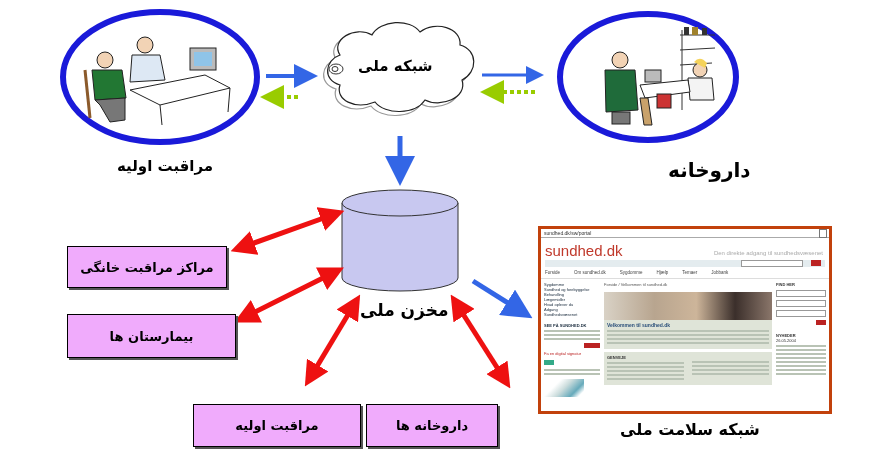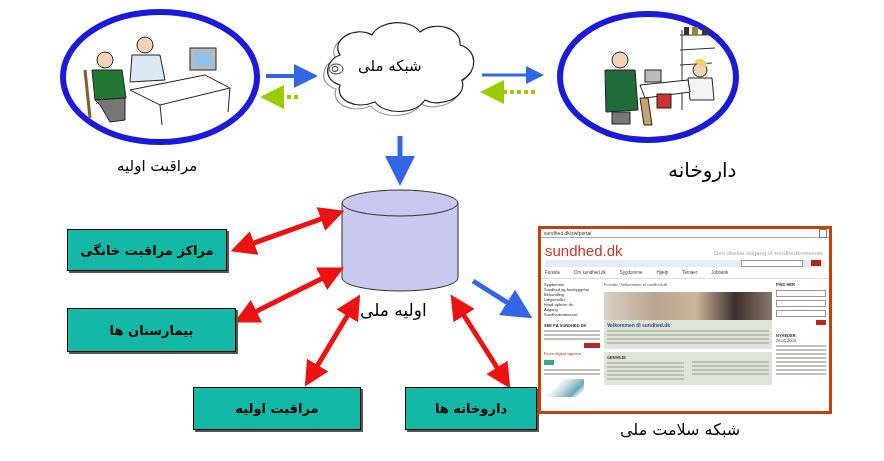--- a/index.html
+++ b/index.html
@@ -1,22 +1,22 @@
 <!DOCTYPE html>
 <html><head>
 <meta charset="utf-8">
 <style>
   html, body { margin:0; padding:0; background:#ffffff; }
   body { width:884px; height:461px; position:relative; overflow:hidden;
          font-family:"DejaVu Sans", sans-serif; }
   svg.canvas { position:absolute; left:0; top:0; }
-  .label { position:absolute; font-family:"DejaVu Sans", sans-serif; font-weight:normal;
+  .label { position:absolute; font-family:"DejaVu Sans", sans-serif; font-weight:bold;
            color:#000; direction:rtl; white-space:nowrap; font-size:14px; }
-  .box { position:absolute; border:1.5px solid #000; background:#14b8a6;
-         box-shadow:2px 2px 0 #555; display:flex; align-items:center; justify-content:center; }
+  .box { position:absolute; border:1.5px solid #000; background:#f0abfc;
+         box-shadow:2px 2px 0 #555; display:flex; align-items:center; justify-content:center;margin-top:17px; }
   .box span { font-family:"DejaVu Sans", sans-serif; font-weight:bold; font-size:13px; direction:rtl; }
   
   .portal { position:absolute; left:538px; top:226px; width:288px; height:182px; background:#fff;
             border:3px solid #c2410c; overflow:hidden; font-family:"Liberation Sans", sans-serif; }
   .p-addr { height:8px; border-bottom:1px solid #aaa; font-size:5px; color:#333; padding-left:3px; line-height:8px; position:relative; }
   .p-addr .sc { position:absolute; right:2px; top:0; width:6px; height:7px; border:1px solid #777; }
   .p-logo { font-size:15px; color:#c0392b; padding:4px 0 0 4px; height:18px; }
   .p-slogan { position:absolute; right:6px; top:12px; font-size:6px; color:#aaa; }
   .p-searchbar { height:7px; background:#e4ecef; margin:0 4px; position:relative; }
   .p-search { position:absolute; right:22px; top:0; width:60px; height:5px; border:1px solid #999; background:#fff; }
@@ -116,33 +116,33 @@
 
   <line x1="335" y1="214" x2="240" y2="248" stroke="#ee1111" stroke-width="5" marker-start="url(#redHead)" marker-end="url(#redHead)"></line>
   <line x1="335" y1="272" x2="243" y2="318" stroke="#ee1111" stroke-width="5" marker-start="url(#redHead)" marker-end="url(#redHead)"></line>
   <line x1="355" y1="303" x2="310" y2="378" stroke="#ee1111" stroke-width="5" marker-start="url(#redHead)" marker-end="url(#redHead)"></line>
   <line x1="456" y1="303" x2="505" y2="380" stroke="#ee1111" stroke-width="5" marker-start="url(#redHead)" marker-end="url(#redHead)"></line>
 </svg>
 
 <div class="label" style="left:358px; top:57px; font-size:15px;">شبکه ملی</div>
 <div class="label" style="left:117px; top:157px; font-size:15px;">مراقبت اولیه</div>
 <div class="label" style="left:668px; top:158px; font-size:20px;">داروخانه</div>
-<div class="label" style="left:360px; top:300px; font-size:17px;">اولیه ملی</div>
+<div class="label" style="left:360px; top:300px; font-size:17px;">مخزن ملی</div>
 <div class="label" style="left:620px; top:420px; font-size:16px;">شبکه سلامت ملی</div>
 
 <div class="box" style="left:67px; top:229px; width:158px; height:40px;">
   <span>مراکز مراقبت خانگی</span>
 </div>
-<div class="box" style="left:67px; top:308px; width:167px; height:42px;align-items:center;">
+<div class="box" style="left:67px; top:297px; width:167px; height:42px;align-items:center;">
   <span>بیمارستان ها</span>
 </div>
 <div class="box" style="left:193px; top:387px; width:166px; height:41px;">
   <span>مراقبت اولیه</span>
 </div>
-<div class="box" style="left:405px; top:387px; width:130px; height:41px;">
+<div class="box" style="left:366px; top:387px; width:130px; height:41px;">
   <span>داروخانه ها</span>
 </div>
 
 <div class="portal">
   <div class="p-addr">
     <span>sundhed.dk/sw/portal</span>
     <span class="sc"></span>
   </div>
   <div style="position:relative;">
     <div class="p-logo">sundhed.dk</div>

